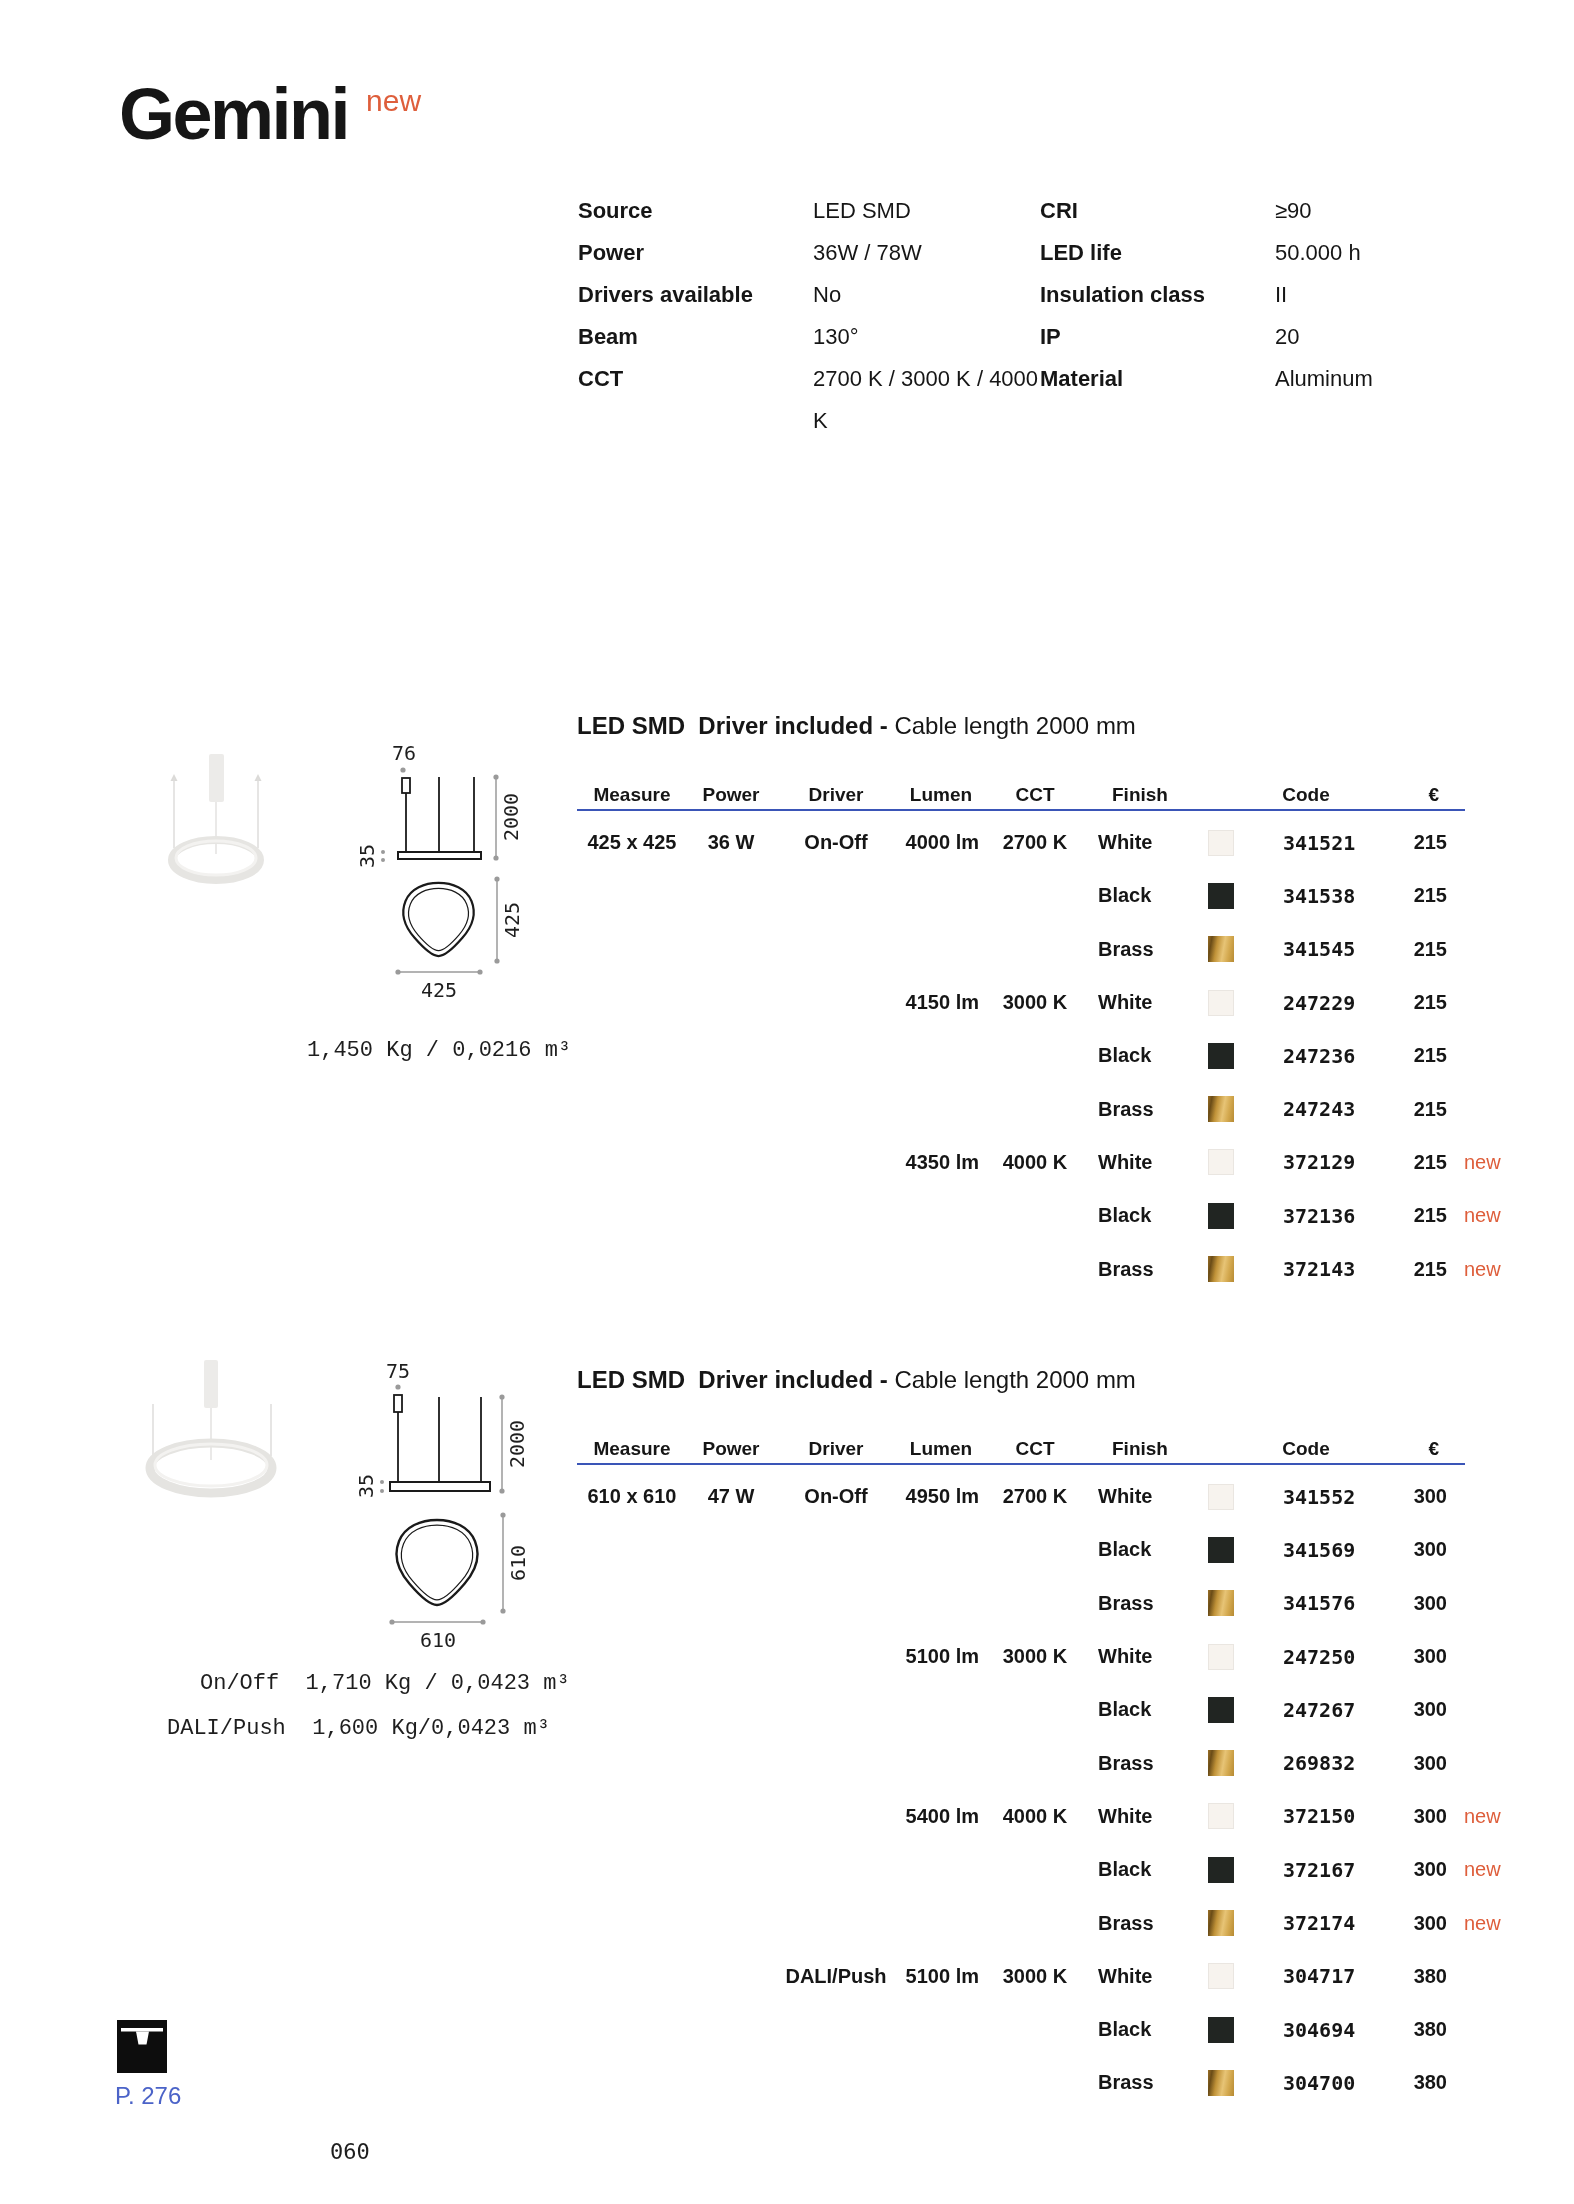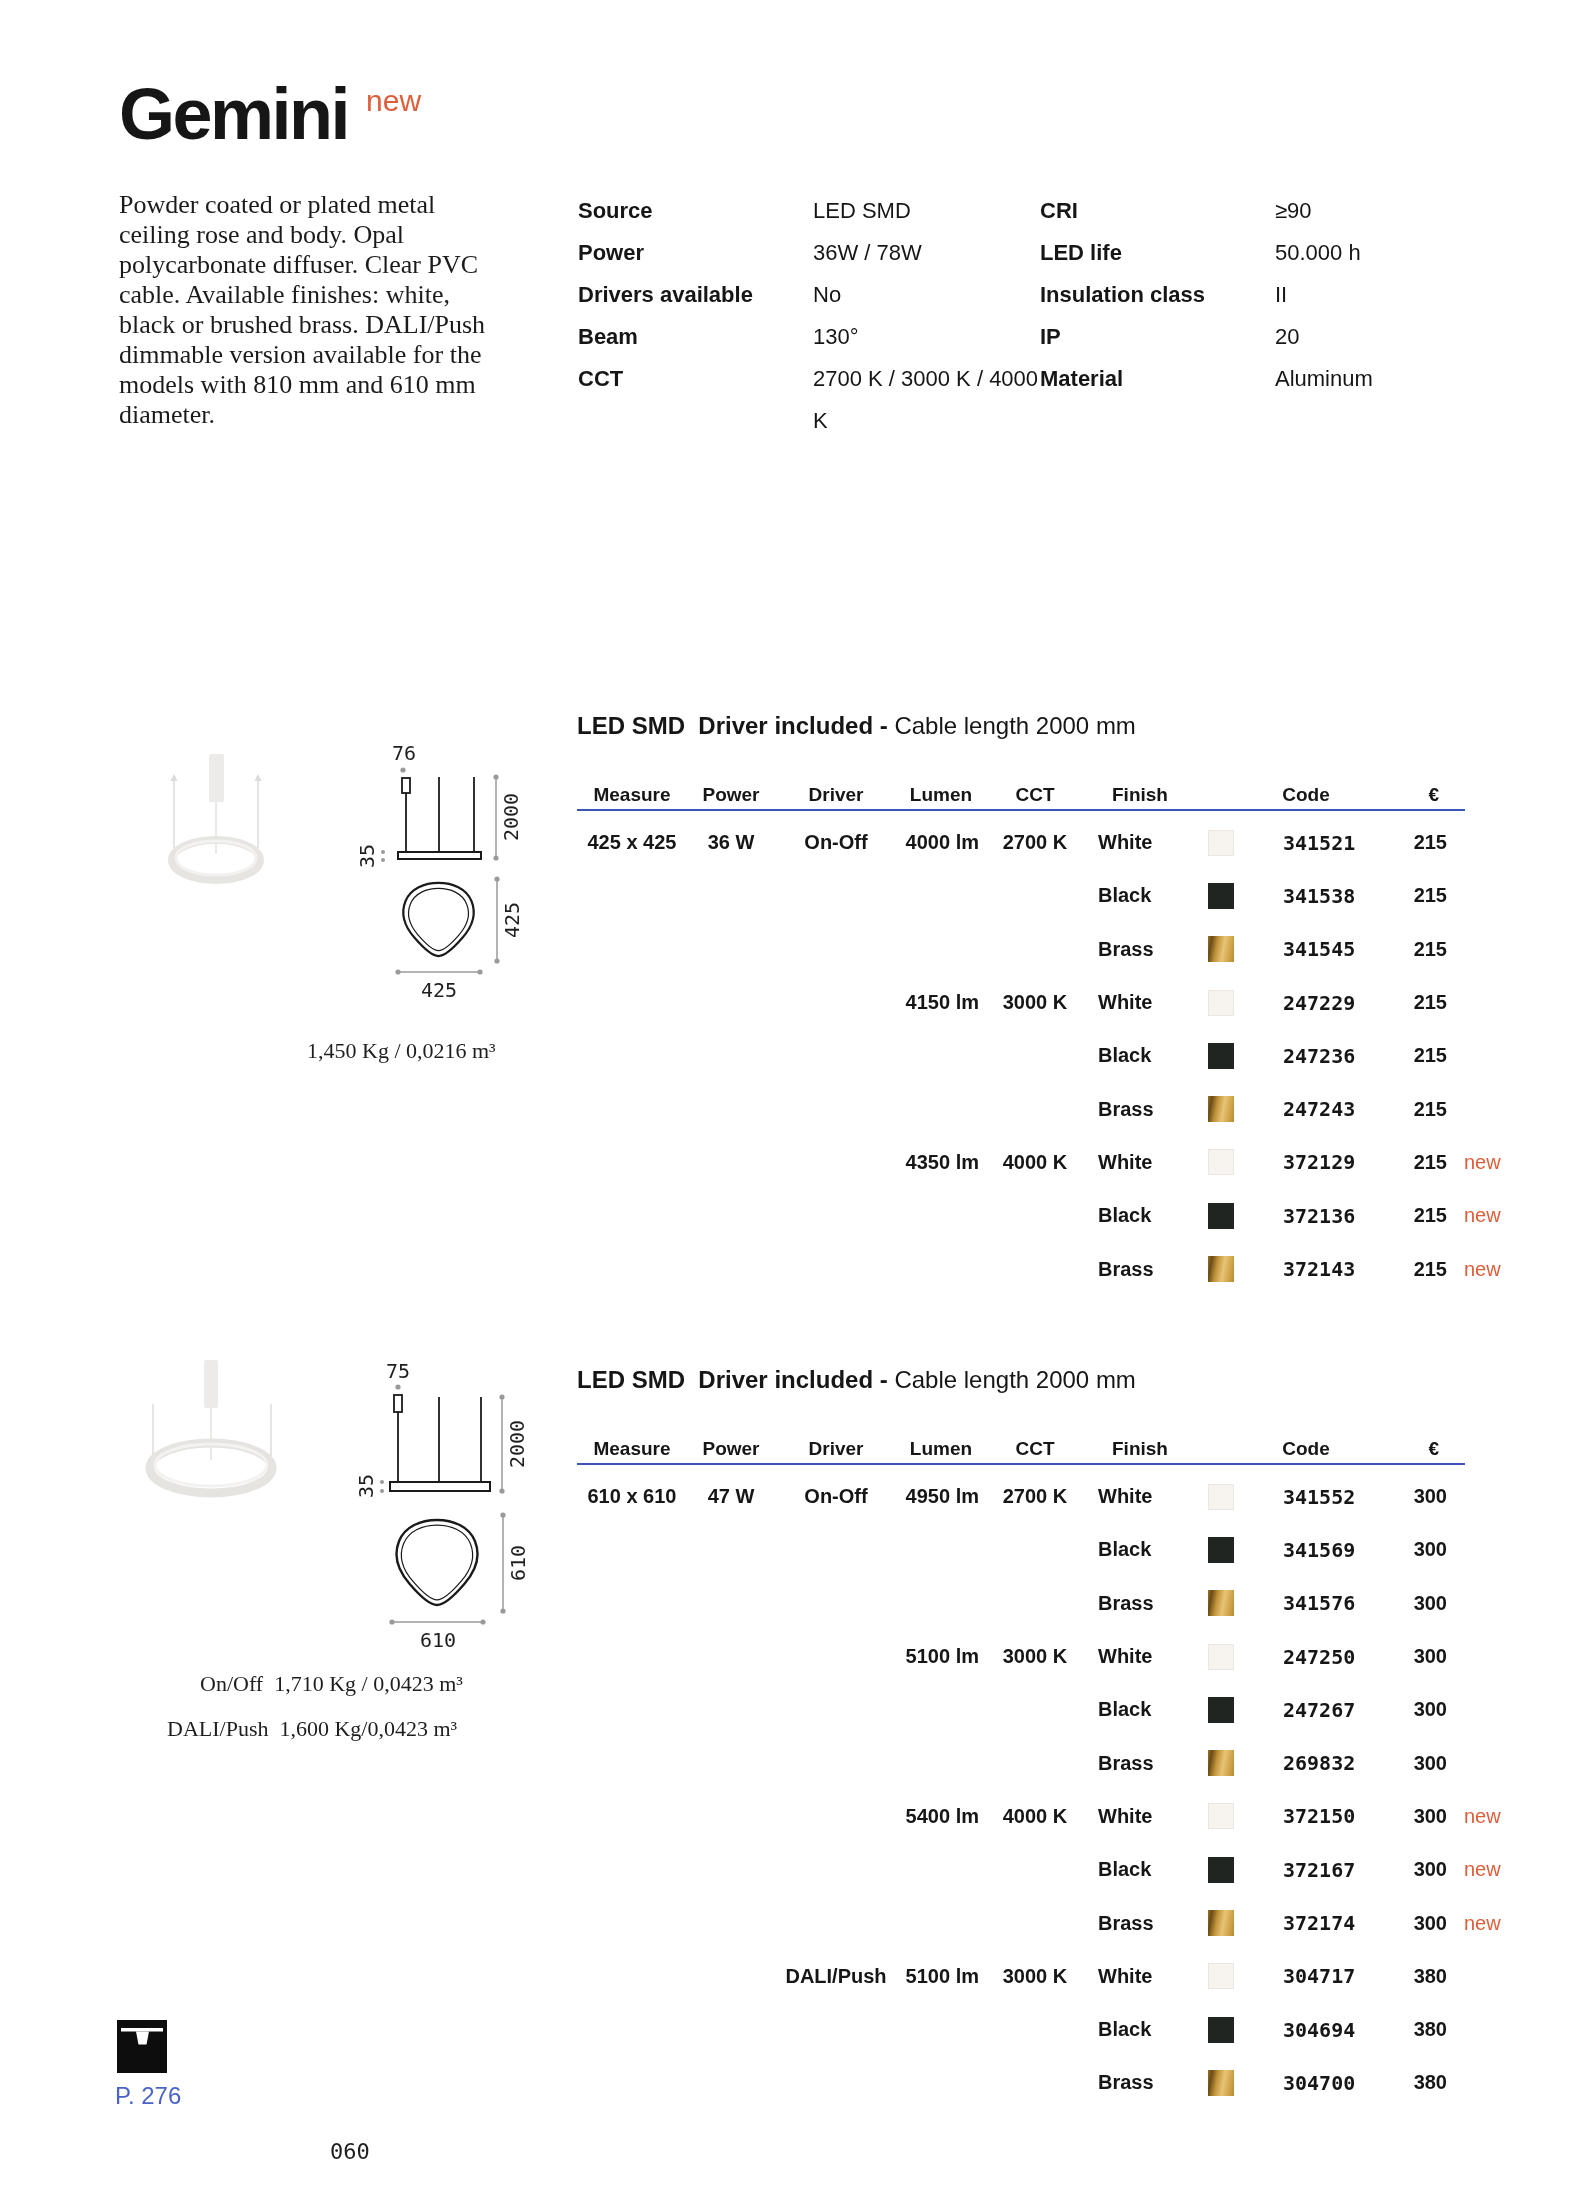--- a/index.html
+++ b/index.html
@@ -42,48 +42,40 @@
   .c-finish{padding-left:13px;}
   .c-code{padding-left:33px;font-family:"DejaVu Sans Mono",monospace;font-size:20px;font-weight:bold;}
   .c-price{text-align:right;}
   .c-new{padding-left:17px;color:#DE5E3B;font-weight:normal;}
   .swatch{display:block;width:26px;height:26px;margin-left:13px;}
   .swatch-white{background:#f7f3ee;box-shadow:inset 0 0 0 1px rgba(0,0,0,0.05);}
   .swatch-black{background:#212522;}
   .swatch-brass{background:linear-gradient(100deg,#9c7127 0%,#6a4c17 14%,#c09238 34%,#e7c476 58%,#d3a84e 78%,#b68a33 100%);}
 
   
-  .weight{font-family:Liberation Serif, serif;font-size:22px;color:#1e1e1e;white-space:pre;}
+  .weight{font-family:Liberation Mono, monospace;font-size:22px;color:#1e1e1e;white-space:pre;}
   #weight-0{left:307px;top:1038px;}
   #weight-1a{left:200px;top:1671px;}
   #weight-1b{left:167px;top:1716px;}
 
   
   #page-ref{left:115px;top:2082px;font-size:24px;color:#4B63C8;}
   #page-number{left:330px;top:2139px;font-family:"DejaVu Sans Mono",monospace;font-size:22px;color:#1e1e1e;}
 
   svg text{font-family:"DejaVu Sans Mono",monospace;font-size:20px;fill:#1e1e1e;}
 </style>
 </head>
 <body>
 
 <div id="page">
 
   <div class="abs" id="title">
     <span>Gemini</span><span class="badge">new</span>
   </div>
 
-  <div class="abs" id="description">Powder coated or plated metal
-ceiling rose and body. Opal
-polycarbonate diffuser. Clear PVC
-cable. Available finishes: white,
-black or brushed brass. DALI/Push
-dimmable version available for the
-models with 810 mm and 610 mm
-diameter.</div>
 
   <div class="abs spec-col" id="spec-a">
       <div class="spec-row">
         <div class="spec-label">Source</div>
         <div class="spec-value">LED SMD</div>
       </div>
       <div class="spec-row">
         <div class="spec-label">Power</div>
         <div class="spec-value">36W / 78W</div>
       </div>

